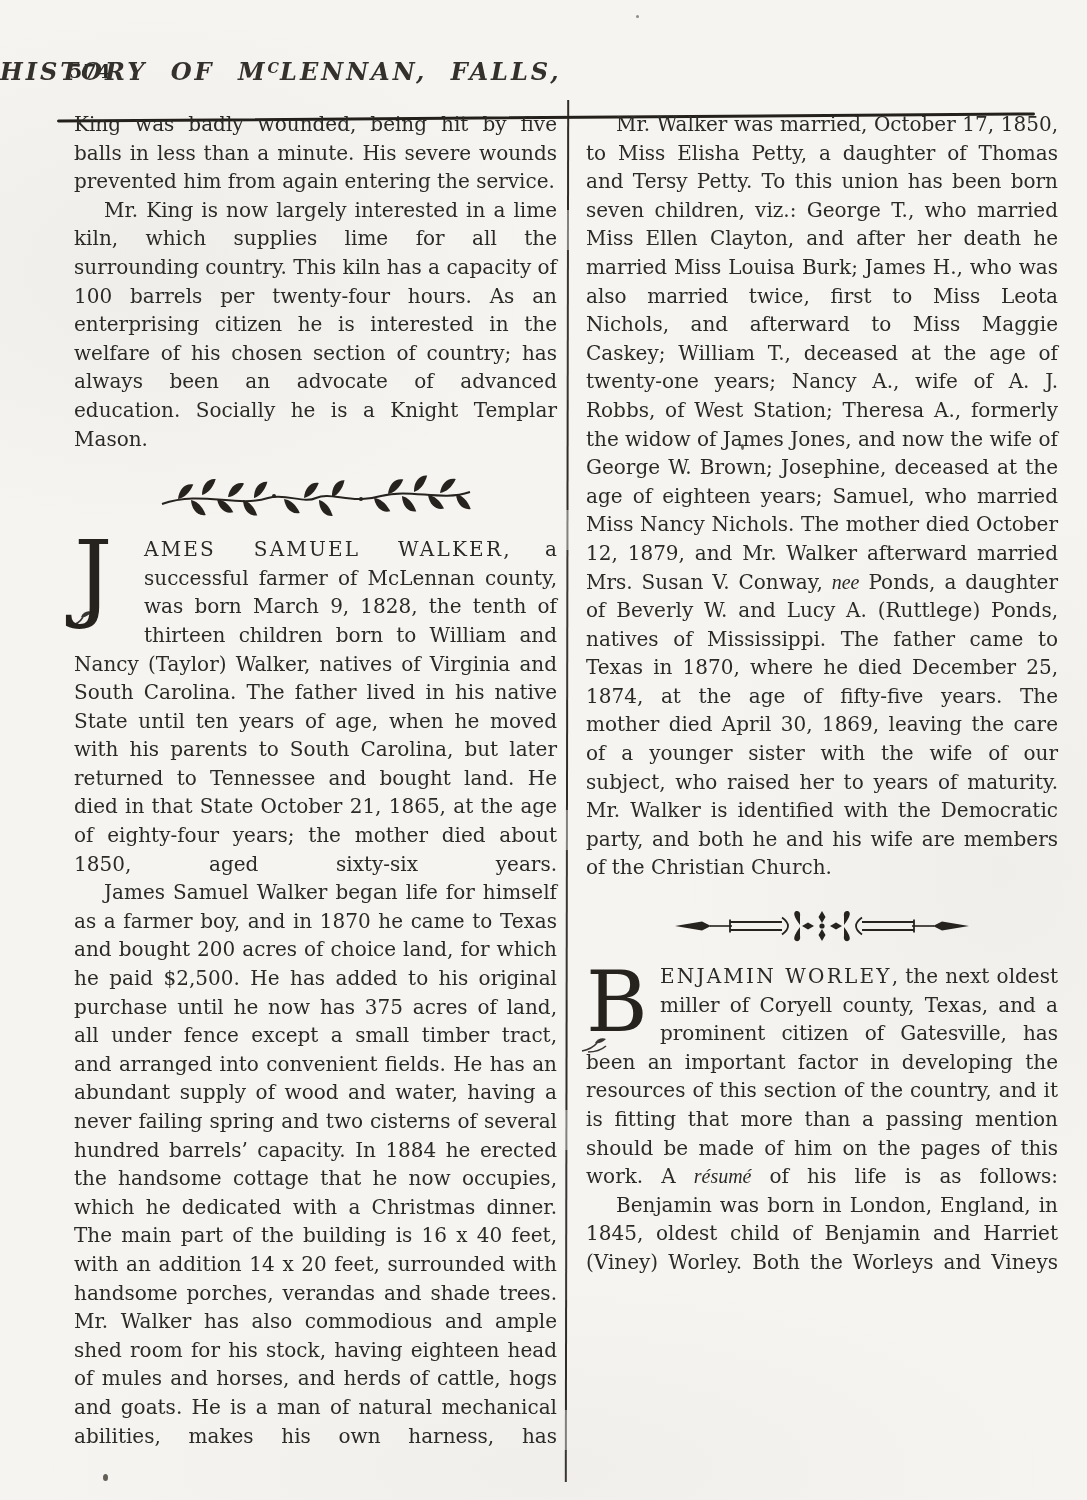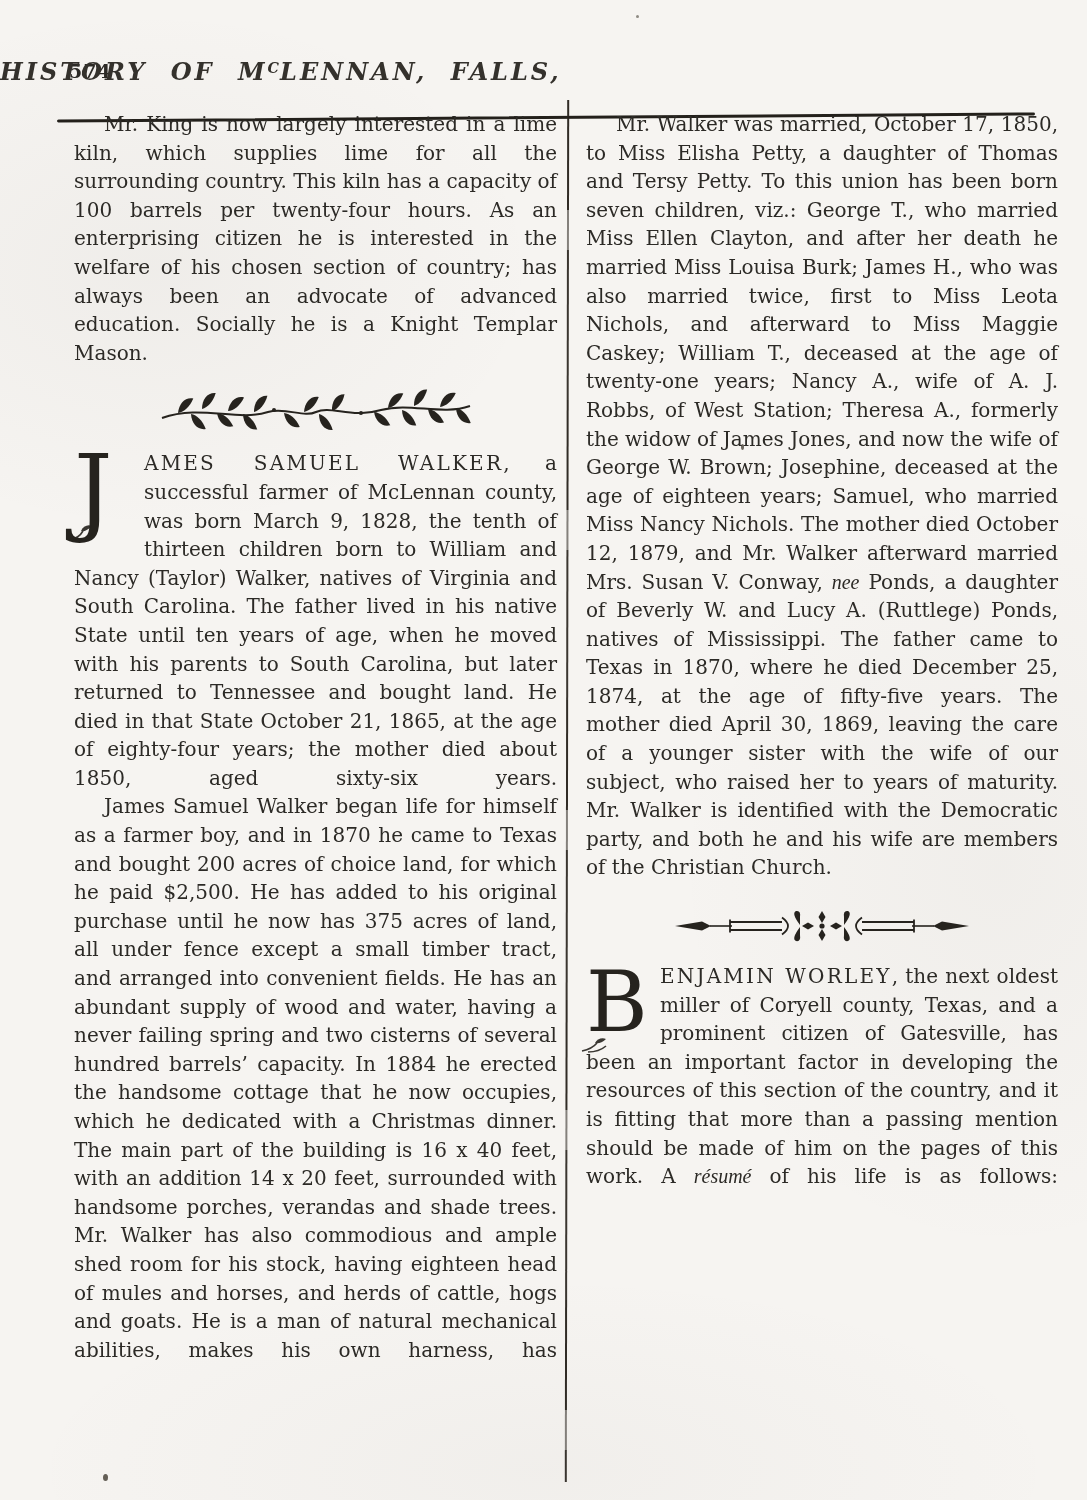--- a/index.html
+++ b/index.html
@@ -81,20 +81,21 @@
 <div class="page">
 
   <span class="pagenum">574</span>
 
   <div class="running-title"><span>HISTORY OF M</span><sup>C</sup><span>LENNAN, FALLS,</span></div>
 
   <div class="header-rule"></div>
   <div class="col-divider"></div>
 
   <div class="col col-left">
+    <p>King was badly wounded, being hit by five balls in less than a minute. His severe wounds prevented him from again entering the service.</p>
     <p class="indent">Mr. King is now largely interested in a lime kiln, which supplies lime for all the surrounding country. This kiln has a capacity of 100 barrels per twenty-four hours. As an enterprising citizen he is interested in the welfare of his chosen section of country; has always been an advocate of advanced education. Socially he is a Knight Templar Mason.</p>
 
     <div class="ornament ornament-leaf">
       <svg width="320" height="46" viewBox="0 0 320 46" xmlns="http://www.w3.org/2000/svg" xmlns:xlink="http://www.w3.org/1999/xlink">
         <defs>
           <path id="lf" d="M0 0 C 4 -9, 12 -13, 19 -9 C 13 -2, 6 1, 0 0 Z" fill="#26231e"></path>
         </defs>
         <path d="M6 30 C 45 16, 80 34, 112 24 C 130 19, 148 30, 160 24 C 175 17, 195 31, 225 22 C 255 14, 285 28, 314 18" fill="none" stroke="#26231e" stroke-width="2"></path>
         <use xlink:href="#lf" href="#lf" transform="translate(22 25) rotate(-18)"></use>
         <use xlink:href="#lf" href="#lf" transform="translate(46 21) rotate(-24)"></use>
@@ -161,18 +162,19 @@
     <p class="cont">
       <span class="dropcap dc-b">
         <span class="dc-letter">B</span>
         <svg class="dc-sprig" width="32" height="16" viewBox="0 0 32 16" xmlns="http://www.w3.org/2000/svg">
           <path d="M2 14 q10 -2 15 -8 M8 15 q11 0 18 -6" fill="none" stroke="#26231e" stroke-width="1.6"></path>
           <path d="M15 6 C 17 2, 22 0, 26 2 C 22 6, 18 7, 15 6 Z" fill="#26231e"></path>
         </svg>
       </span><span class="smallcaps">ENJAMIN WORLEY</span><span>, the next oldest miller of Coryell county, Texas, and a prominent citizen of Gatesville, has been an important factor in developing the resources of this section of the country, and it is fitting that more than a passing mention should be made of him on the pages of this work. A </span><span class="itw">résumé</span><span> of his life is as follows:</span>
     </p>
 
+    <p class="indent cont">Benjamin was born in London, England, in 1845, oldest child of Benjamin and Harriet (Viney) Worley. Both the Worleys and Vineys</p>
   </div>
 
   <span class="speck speck-1"></span>
   <span class="speck speck-2"></span>
   <span class="speck speck-3"></span>
 </div>
 
 </body></html>

